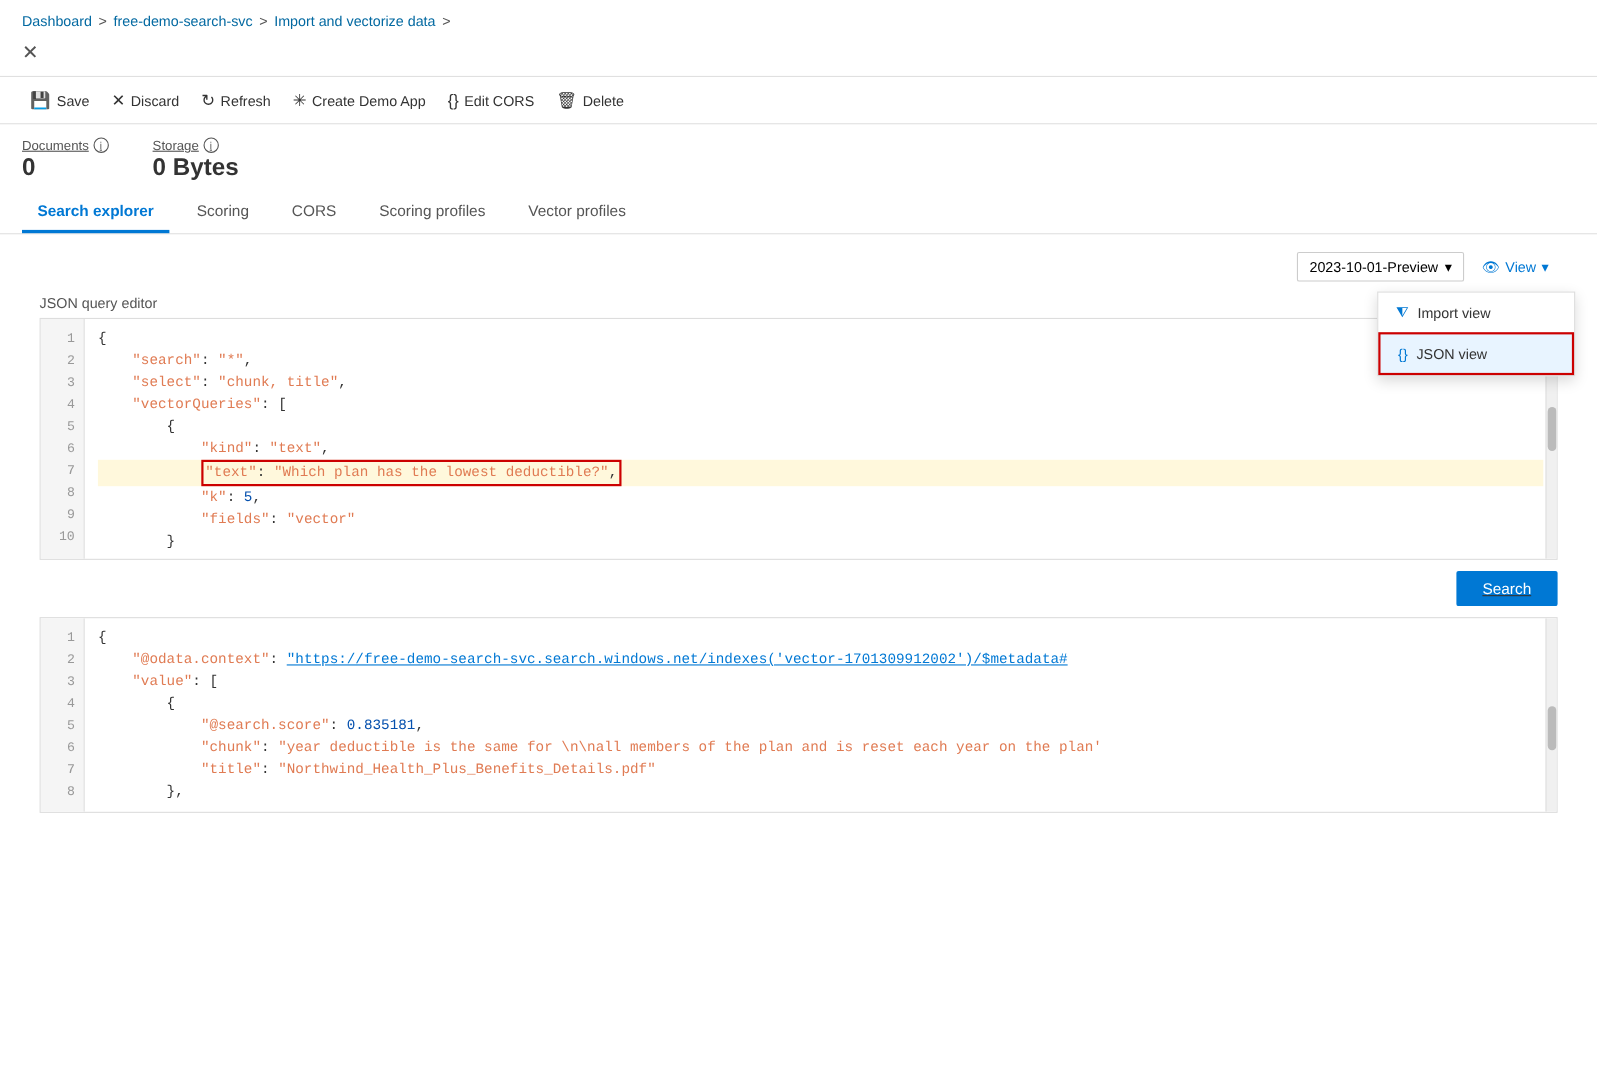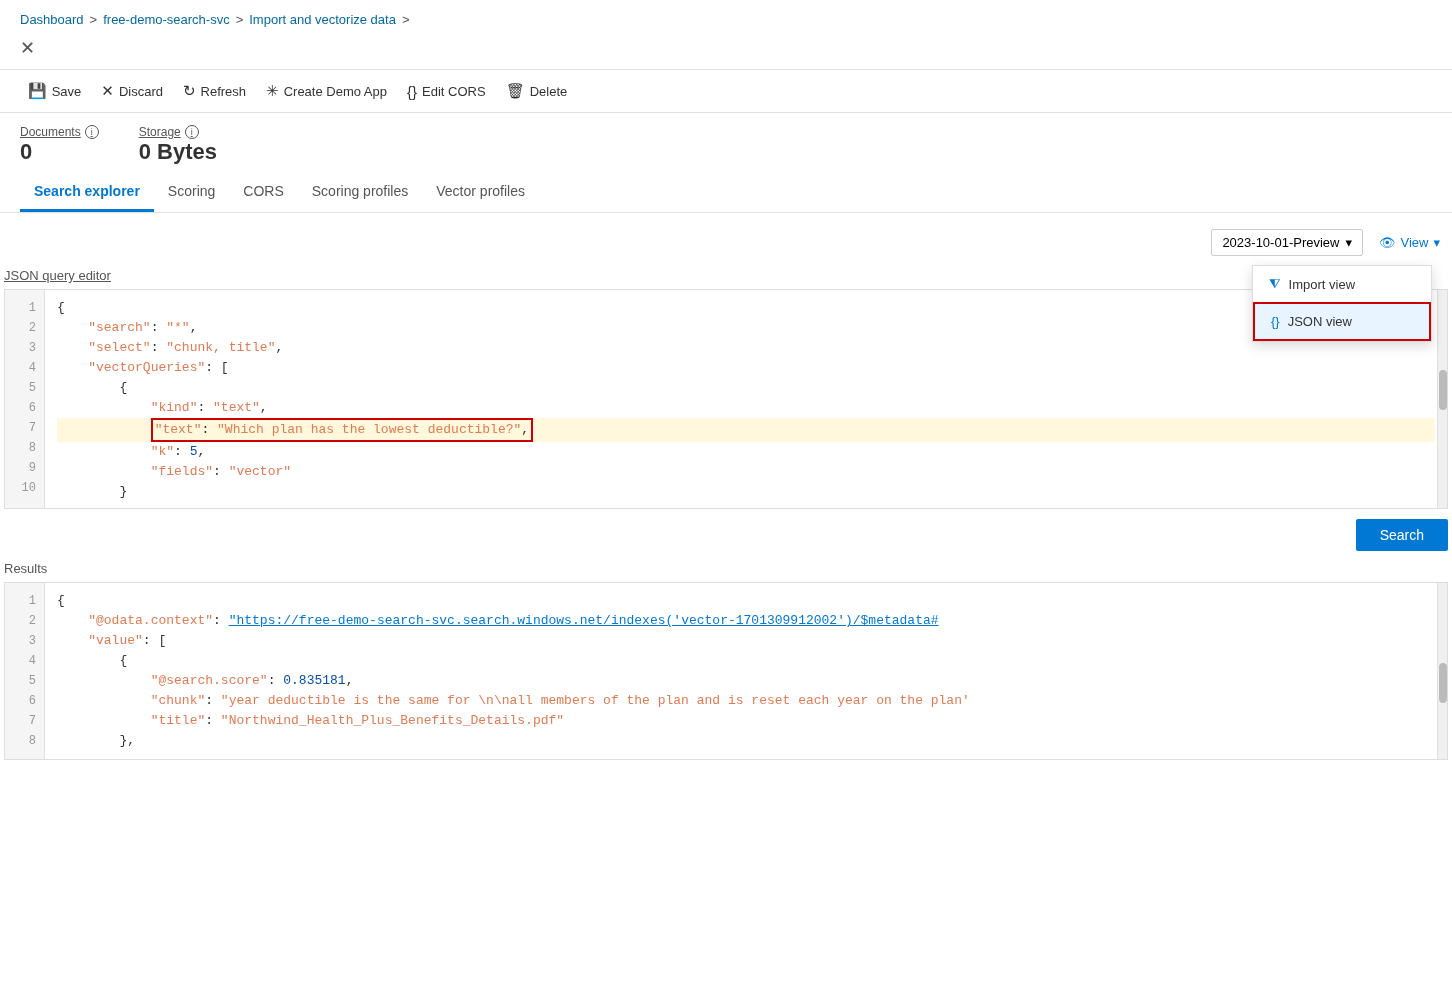--- a/index.html
+++ b/index.html
@@ -18,43 +18,43 @@
 
     .toolbar { display: flex; align-items: center; gap: 4px; padding: 8px 20px; border-top: 1px solid #e0e0e0; border-bottom: 1px solid #e0e0e0; }
     .toolbar-btn { display: flex; align-items: center; gap: 5px; background: none; border: none; cursor: pointer; font-size: 13px; color: #333; padding: 4px 8px; }
     .toolbar-btn .icon { font-size: 15px; }
 
     .stats-bar { display: flex; gap: 40px; padding: 12px 20px 8px; }
     .stat-label { font-size: 12px; color: #555; display: flex; align-items: center; gap: 4px; text-decoration: underline; }
     .stat-value { font-size: 22px; font-weight: 600; }
     .info-icon { display: inline-flex; align-items: center; justify-content: center; width: 14px; height: 14px; border-radius: 50%; border: 1px solid #555; font-size: 9px; color: #555; cursor: default; }
 
-    .tabs { display: flex; gap: 0; padding: 0 20px; border-bottom: 1px solid #e0e0e0; }
+    .tabs { display: flex; gap: 11px; padding: 0 20px; border-bottom: 1px solid #e0e0e0; }
     .tab { padding: 10px 14px; font-size: 14px; cursor: pointer; border-bottom: 3px solid transparent; color: #555; }
     .tab.active { color: #0078d4; border-bottom: 3px solid #0078d4; font-weight: 600; }
 
-    .main-content { padding: 16px 4px; position: relative; }
+    .main-content { padding: 16px 36px; position: relative; }
 
     .view-controls { display: flex; justify-content: flex-end; gap: 8px; margin-bottom: 12px; }
     .dropdown-btn { display: flex; align-items: center; gap: 6px; border: 1px solid #ccc; background: #fff; padding: 5px 10px; font-size: 13px; cursor: pointer; border-radius: 2px; }
     .view-btn { display: flex; align-items: center; gap: 5px; background: none; border: none; color: #0078d4; font-size: 13px; cursor: pointer; padding: 5px 8px; }
 
     .editor-section { }
-    .editor-label { font-size: 13px; color: #555; margin-bottom: 6px; text-decoration: underline; }
+    .editor-label { font-size: 13px; color: #555; margin-bottom: 6px; }
     .code-editor { background: #fff; border: 1px solid #ddd; font-family: 'Consolas', 'Courier New', monospace; font-size: 13px; position: relative; overflow: hidden; }
     .code-lines { display: flex; }
     .line-numbers { background: #f5f5f5; padding: 8px 0; min-width: 40px; text-align: right; border-right: 1px solid #e0e0e0; color: #999; font-size: 12px; user-select: none; }
     .line-numbers div { padding: 0 8px; line-height: 20px; }
     .code-content { padding: 8px 12px; flex: 1; overflow-x: auto; }
     .code-content div { line-height: 20px; white-space: pre; }
     .str { color: #e07b53; }
     .val { color: #0550ae; }
     .red-border { border: 2px solid #c00; display: inline-block; padding: 0 2px; }
 
-    .search-btn-row { display: flex; justify-content: flex-end; margin: 10px 0; }
+    .search-btn-row { display: flex; justify-content: flex-end; margin: 10px 0; text-decoration: underline; }
     .search-btn { background: #0078d4; color: #fff; border: none; padding: 8px 24px; font-size: 14px; cursor: pointer; border-radius: 2px; }
 
     .results-section { margin-top: 4px; }
     .results-label { font-size: 13px; color: #555; margin-bottom: 6px; }
 
     .scrollbar-stub { width: 10px; background: #f0f0f0; border-left: 1px solid #e0e0e0; position: absolute; right: 0; top: 0; bottom: 0; }
     .scrollbar-thumb { width: 8px; height: 40px; background: #bbb; border-radius: 4px; margin: 80px auto 0; }
 
     
     .view-dropdown { position: absolute; right: 20px; top: 52px; background: #fff; border: 1px solid #ddd; box-shadow: 0 4px 12px rgba(0,0,0,0.15); z-index: 100; min-width: 180px; }
@@ -191,21 +191,20 @@
         </div>
       </div>
     </div>
   </div>
 
   <div class="search-btn-row">
     <button class="search-btn">Search</button>
   </div>
 
   <div class="results-section">
-    <div class="results-label">Results</div>
     <div class="code-editor" style="position:relative; max-height:200px; overflow:hidden;">
       <div class="code-lines">
         <div class="line-numbers">
           <div>1</div>
           <div>2</div>
           <div>3</div>
           <div>4</div>
           <div>5</div>
           <div>6</div>
           <div>7</div>

